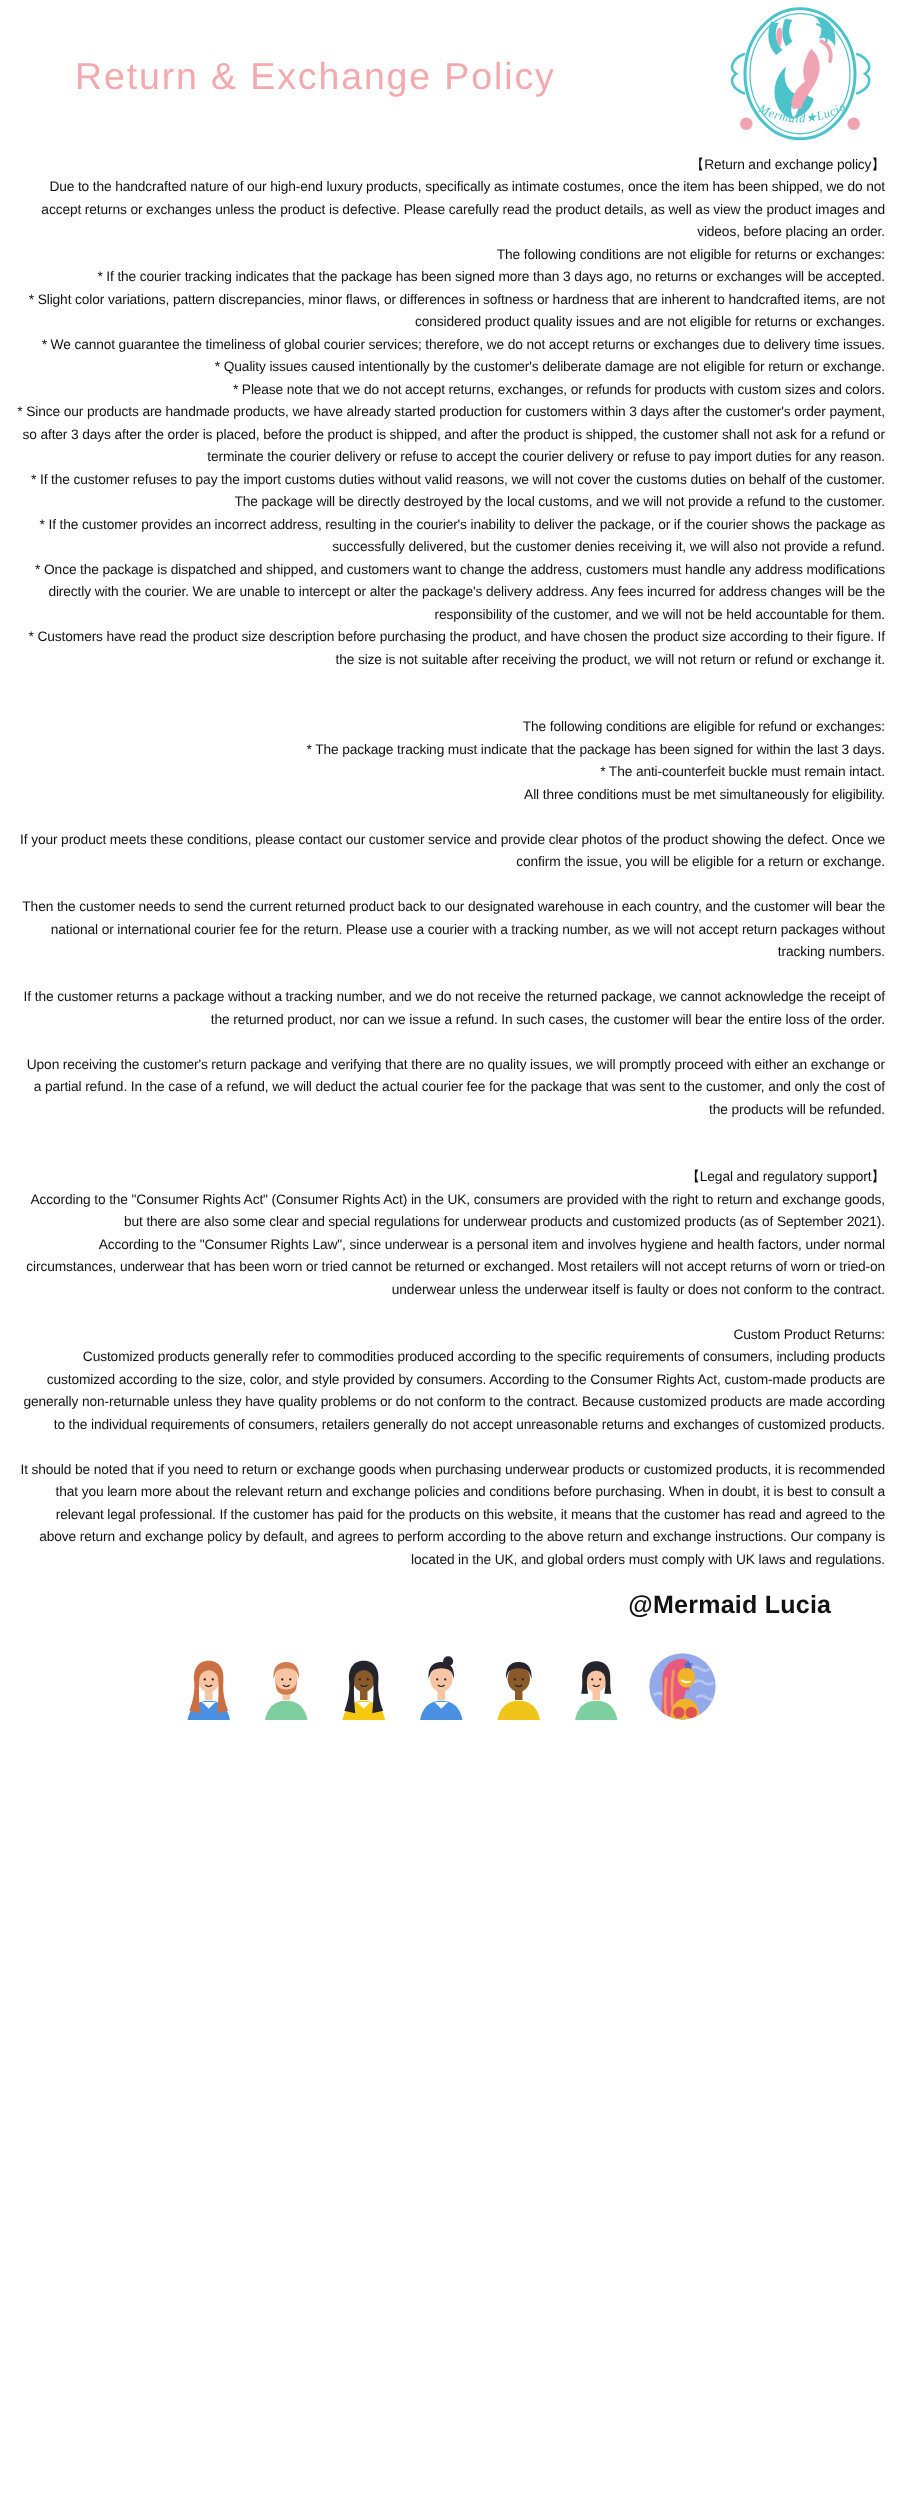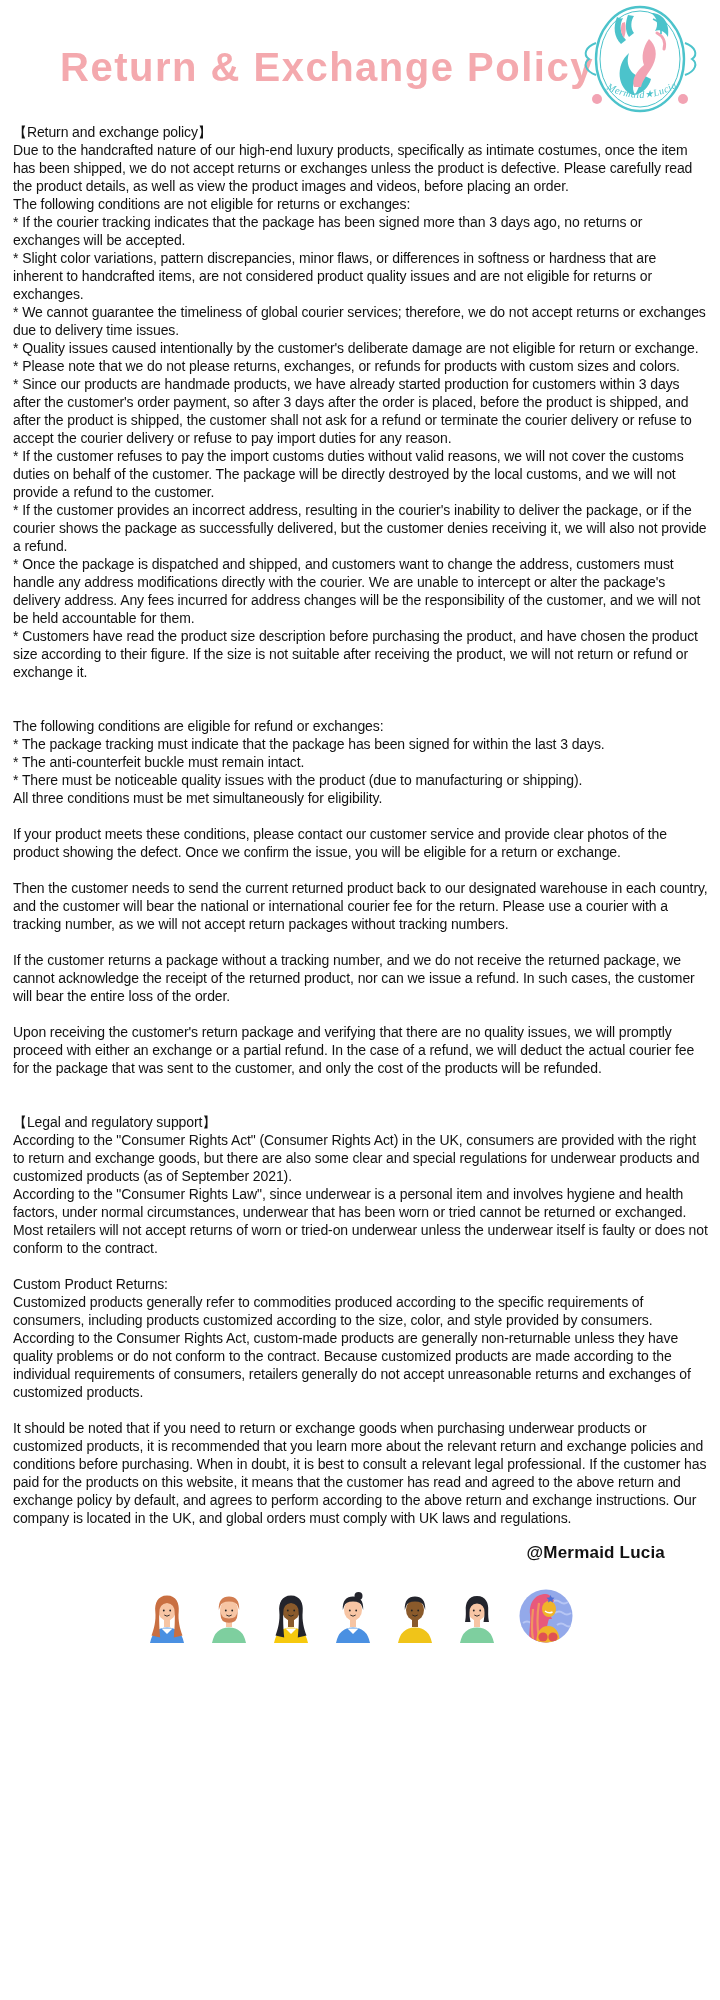--- a/index.html
+++ b/index.html
@@ -2,30 +2,30 @@
 <html style="--title-pink: #f4a9ae; --teal: #4cc3cb; --pink: #f2a3b3;"><head>
 <meta charset="utf-8">
 <style>
   html,body{margin:0;padding:0;background:#fff;}
   .page{
     width:720px;height:2000px;position:relative;overflow:hidden;background:#fff;
     font-family:"Liberation Sans","DejaVu Sans",sans-serif;color:#121212;
   }
   .header{position:relative;padding-top:47px;height:63px;}
   .page-title{
-    font-size:40px;font-weight:bold;letter-spacing:1.5px;margin:0 0 0 60px;
+    font-size:30px;font-weight:normal;letter-spacing:1.5px;margin:0 0 0 60px;
     color:var(--title-pink,#f4a9ae);line-height:1;
   }
   .logo{position:absolute;top:3px;right:12px;width:135px;height:112px;}
-  .article{margin:13px 12px 0 13px;font-size:14px;line-height:18px;letter-spacing:-0.1px;}
+  .article{margin:13px 12px 0 13px;font-size:11px;line-height:18px;letter-spacing:-0.1px;text-align:right;}
   .blk{margin:0;}
   .gap0{margin-top:0;}
   .gap1{margin-top:18px;}
   .gap2{margin-top:36px;}
-  .signature{margin:16px 55px 0 0;text-align:right;font-weight:bold;font-size:17px;letter-spacing:0.2px;}
+  .signature{margin:16px 55px 0 0;text-align:right;font-weight:bold;font-size:20px;letter-spacing:0.2px;}
   .avatars{display:flex;justify-content:center;align-items:flex-end;gap:22px;margin-top:26px;}
   .avatars span{display:block;line-height:0;}
 </style>
 </head>
 <body>
 
 <div class="page">
 
   <div class="header">
     <h1 class="page-title">Return &amp; Exchange Policy</h1>
@@ -62,30 +62,29 @@
   </div>
 
   <div class="article">
       <p class="blk gap0">【Return and exchange policy】</p>
       <p class="blk gap0">Due to the handcrafted nature of our high-end luxury products, specifically as intimate costumes, once the item has been shipped, we do not accept returns or exchanges unless the product is defective. Please carefully read the product details, as well as view the product images and videos, before placing an order.</p>
       <p class="blk gap0">The following conditions are not eligible for returns or exchanges:</p>
       <p class="blk gap0">* If the courier tracking indicates that the package has been signed more than 3 days ago, no returns or exchanges will be accepted.</p>
       <p class="blk gap0">* Slight color variations, pattern discrepancies, minor flaws, or differences in softness or hardness that are inherent to handcrafted items, are not considered product quality issues and are not eligible for returns or exchanges.</p>
       <p class="blk gap0">* We cannot guarantee the timeliness of global courier services; therefore, we do not accept returns or exchanges due to delivery time issues.</p>
       <p class="blk gap0">* Quality issues caused intentionally by the customer's deliberate damage are not eligible for return or exchange.</p>
-      <p class="blk gap0">* Please note that we do not please returns, exchanges, or refunds for products with custom sizes and colors.</p>
+      <p class="blk gap0">* Please note that we do not accept returns, exchanges, or refunds for products with custom sizes and colors.</p>
       <p class="blk gap0">* Since our products are handmade products, we have already started production for customers within 3 days after the customer's order payment, so after 3 days after the order is placed, before the product is shipped, and after the product is shipped, the customer shall not ask for a refund or terminate the courier delivery or refuse to accept the courier delivery or refuse to pay import duties for any reason.</p>
       <p class="blk gap0">* If the customer refuses to pay the import customs duties without valid reasons, we will not cover the customs duties on behalf of the customer. The package will be directly destroyed by the local customs, and we will not provide a refund to the customer.</p>
       <p class="blk gap0">* If the customer provides an incorrect address, resulting in the courier's inability to deliver the package, or if the courier shows the package as successfully delivered, but the customer denies receiving it, we will also not provide a refund.</p>
       <p class="blk gap0">* Once the package is dispatched and shipped, and customers want to change the address, customers must handle any address modifications directly with the courier. We are unable to intercept or alter the package's delivery address. Any fees incurred for address changes will be the responsibility of the customer, and we will not be held accountable for them.</p>
       <p class="blk gap0">* Customers have read the product size description before purchasing the product, and have chosen the product size according to their figure. If the size is not suitable after receiving the product, we will not return or refund or exchange it.</p>
       <p class="blk gap2">The following conditions are eligible for refund or exchanges:</p>
       <p class="blk gap0">* The package tracking must indicate that the package has been signed for within the last 3 days.</p>
       <p class="blk gap0">* The anti-counterfeit buckle must remain intact.</p>
-      <p class="blk gap0">* There must be noticeable quality issues with the product (due to manufacturing or shipping).</p>
       <p class="blk gap0">All three conditions must be met simultaneously for eligibility.</p>
       <p class="blk gap1">If your product meets these conditions, please contact our customer service and provide clear photos of the product showing the defect. Once we confirm the issue, you will be eligible for a return or exchange.</p>
       <p class="blk gap1">Then the customer needs to send the current returned product back to our designated warehouse in each country, and the customer will bear the national or international courier fee for the return. Please use a courier with a tracking number, as we will not accept return packages without tracking numbers.</p>
       <p class="blk gap1">If the customer returns a package without a tracking number, and we do not receive the returned package, we cannot acknowledge the receipt of the returned product, nor can we issue a refund. In such cases, the customer will bear the entire loss of the order.</p>
       <p class="blk gap1">Upon receiving the customer's return package and verifying that there are no quality issues, we will promptly proceed with either an exchange or a partial refund. In the case of a refund, we will deduct the actual courier fee for the package that was sent to the customer, and only the cost of the products will be refunded.</p>
       <p class="blk gap2">【Legal and regulatory support】</p>
       <p class="blk gap0">According to the "Consumer Rights Act" (Consumer Rights Act) in the UK, consumers are provided with the right to return and exchange goods, but there are also some clear and special regulations for underwear products and customized products (as of September 2021).</p>
       <p class="blk gap0">According to the "Consumer Rights Law", since underwear is a personal item and involves hygiene and health factors, under normal circumstances, underwear that has been worn or tried cannot be returned or exchanged. Most retailers will not accept returns of worn or tried-on underwear unless the underwear itself is faulty or does not conform to the contract.</p>
       <p class="blk gap1">Custom Product Returns:</p>
       <p class="blk gap0">Customized products generally refer to commodities produced according to the specific requirements of consumers, including products customized according to the size, color, and style provided by consumers. According to the Consumer Rights Act, custom-made products are generally non-returnable unless they have quality problems or do not conform to the contract. Because customized products are made according to the individual requirements of consumers, retailers generally do not accept unreasonable returns and exchanges of customized products.</p>

